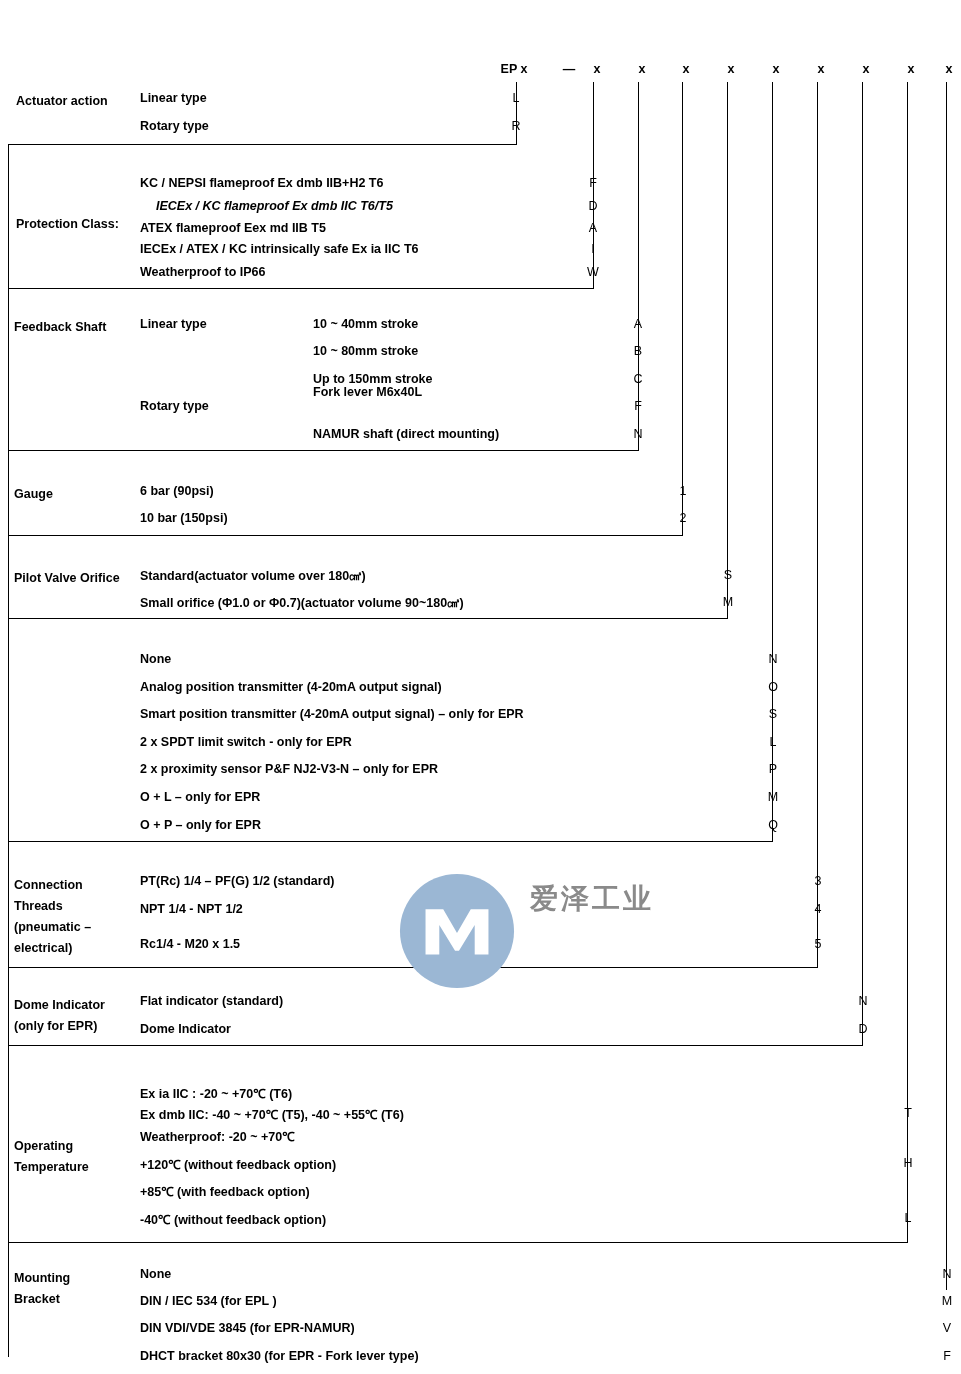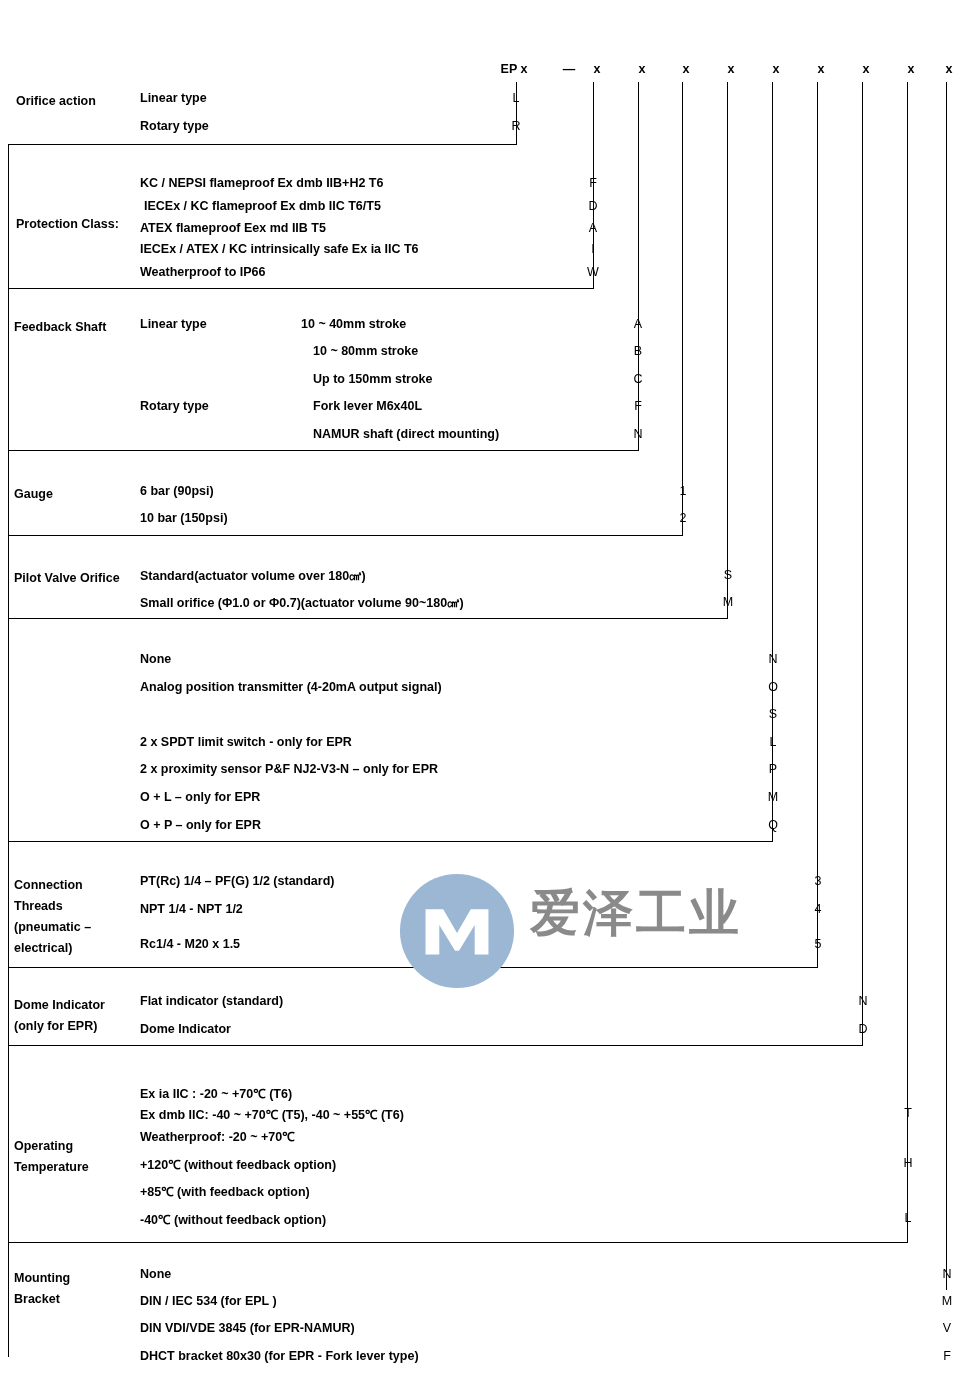--- a/index.html
+++ b/index.html
@@ -90,21 +90,21 @@
     position: absolute;
     left: 0;
     top: 0;
     width: 118px;
     height: 118px;
   }
   .wm-cn {
     position: absolute;
     left: 132px;
     top: 8px;
-    font-size: 50px;
+    font-size: 28px;
     font-weight: bold;
     color: #8a8a8a;
     letter-spacing: 3px;
     white-space: nowrap;
   }
   .wm-en {
     position: absolute;
     left: 132px;
     top: 62px;
     font-size: 27px;
@@ -150,68 +150,69 @@
   <div class="hline" style="left:8px; top:535px; width:675px;"></div>
   <div class="hline" style="left:8px; top:618px; width:720px;"></div>
   <div class="hline" style="left:8px; top:841px; width:765px;"></div>
   <div class="hline" style="left:8px; top:967px; width:810px;"></div>
   <div class="hline" style="left:8px; top:1045px; width:855px;"></div>
   <div class="hline" style="left:8px; top:1242px; width:900px;"></div>
 
   <div class="vline" style="left:8px; top:144px; height:1098px;"></div>
   <div class="vline" style="left:8px; top:1242px; height:115px;"></div>
 
-  <div class="grp-label" style="left:16px; top:91px;">Orifice action</div>
+  <div class="grp-label" style="left:16px; top:91px;">Actuator action</div>
   <div class="row-text" style="left:140px; top:91px;">Linear type</div>
   <div class="code-letter" style="left:506px; top:91px; width:20px;">L</div>
   <div class="row-text" style="left:140px; top:119px;">Rotary type</div>
   <div class="code-letter" style="left:506px; top:119px; width:20px;">R</div>
 
   <div class="grp-label" style="left:16px; top:214px;">Protection Class:</div>
   <div class="row-text" style="left:140px; top:176px;">KC / NEPSI flameproof Ex dmb IIB+H2 T6</div>
   <div class="code-letter" style="left:583px; top:176px; width:20px;">F</div>
-  <div class="row-text" style="left:144px; top:199px;">IECEx / KC flameproof Ex dmb IIC T6/T5</div>
+  <div class="row-text" style="left:156px; top:199px;font-style:italic;">IECEx / KC flameproof Ex dmb IIC T6/T5</div>
   <div class="code-letter" style="left:583px; top:199px; width:20px;">D</div>
   <div class="row-text" style="left:140px; top:221px;">ATEX flameproof Eex md IIB T5</div>
   <div class="code-letter" style="left:583px; top:221px; width:20px;">A</div>
   <div class="row-text" style="left:140px; top:242px;">IECEx / ATEX / KC intrinsically safe Ex ia IIC T6</div>
   <div class="code-letter" style="left:583px; top:242px; width:20px;">I</div>
   <div class="row-text" style="left:140px; top:265px;">Weatherproof to IP66</div>
   <div class="code-letter" style="left:583px; top:265px; width:20px;">W</div>
 
   <div class="grp-label" style="left:14px; top:317px;">Feedback Shaft</div>
   <div class="row-text" style="left:140px; top:317px;">Linear type</div>
-  <div class="row-text" style="left:301px; top:317px;text-align:right;">10 ~ 40mm stroke</div>
+  <div class="row-text" style="left:313px; top:317px;text-align:right;">10 ~ 40mm stroke</div>
   <div class="code-letter" style="left:628px; top:317px; width:20px;">A</div>
   <div class="row-text" style="left:313px; top:344px;">10 ~ 80mm stroke</div>
   <div class="code-letter" style="left:628px; top:344px; width:20px;">B</div>
   <div class="row-text" style="left:313px; top:372px;">Up to 150mm stroke</div>
   <div class="code-letter" style="left:628px; top:372px; width:20px;">C</div>
   <div class="row-text" style="left:140px; top:399px;">Rotary type</div>
-  <div class="row-text" style="left:313px; top:399px;">Fork lever M6x40L</div>
+  <div class="row-text" style="left:313px; top:385px;">Fork lever M6x40L</div>
   <div class="code-letter" style="left:628px; top:399px; width:20px;">F</div>
   <div class="row-text" style="left:313px; top:427px;">NAMUR shaft (direct mounting)</div>
   <div class="code-letter" style="left:628px; top:427px; width:20px;">N</div>
 
   <div class="grp-label" style="left:14px; top:484px;">Gauge</div>
   <div class="row-text" style="left:140px; top:484px;">6 bar (90psi)</div>
   <div class="code-letter" style="left:673px; top:484px; width:20px;">1</div>
   <div class="row-text" style="left:140px; top:511px;">10 bar (150psi)</div>
   <div class="code-letter" style="left:673px; top:511px; width:20px;">2</div>
 
   <div class="grp-label" style="left:14px; top:568px;">Pilot Valve Orifice</div>
   <div class="row-text" style="left:140px; top:568px;">Standard(actuator volume over 180㎤)</div>
   <div class="code-letter" style="left:718px; top:568px; width:20px;">S</div>
   <div class="row-text" style="left:140px; top:595px;">Small orifice (Φ1.0 or Φ0.7)(actuator volume 90~180㎤)</div>
   <div class="code-letter" style="left:718px; top:595px; width:20px;">M</div>
 
   <div class="row-text" style="left:140px; top:652px;">None</div>
   <div class="code-letter" style="left:763px; top:652px; width:20px;">N</div>
   <div class="row-text" style="left:140px; top:680px;">Analog position transmitter (4-20mA output signal)</div>
   <div class="code-letter" style="left:763px; top:680px; width:20px;">O</div>
+  <div class="row-text" style="left:140px; top:707px;">Smart position transmitter (4-20mA output signal) – only for EPR</div>
   <div class="code-letter" style="left:763px; top:707px; width:20px;">S</div>
   <div class="row-text" style="left:140px; top:735px;">2 x SPDT limit switch - only for EPR</div>
   <div class="code-letter" style="left:763px; top:735px; width:20px;">L</div>
   <div class="row-text" style="left:140px; top:762px;">2 x proximity sensor P&amp;F NJ2-V3-N – only for EPR</div>
   <div class="code-letter" style="left:763px; top:762px; width:20px;">P</div>
   <div class="row-text" style="left:140px; top:790px;">O + L – only for EPR</div>
   <div class="code-letter" style="left:763px; top:790px; width:20px;">M</div>
   <div class="row-text" style="left:140px; top:818px;">O + P – only for EPR</div>
   <div class="code-letter" style="left:763px; top:818px; width:20px;">Q</div>
 

